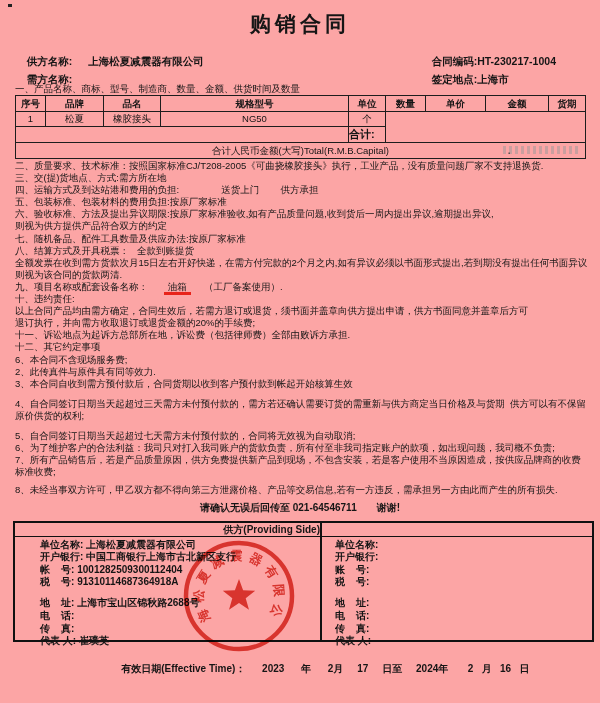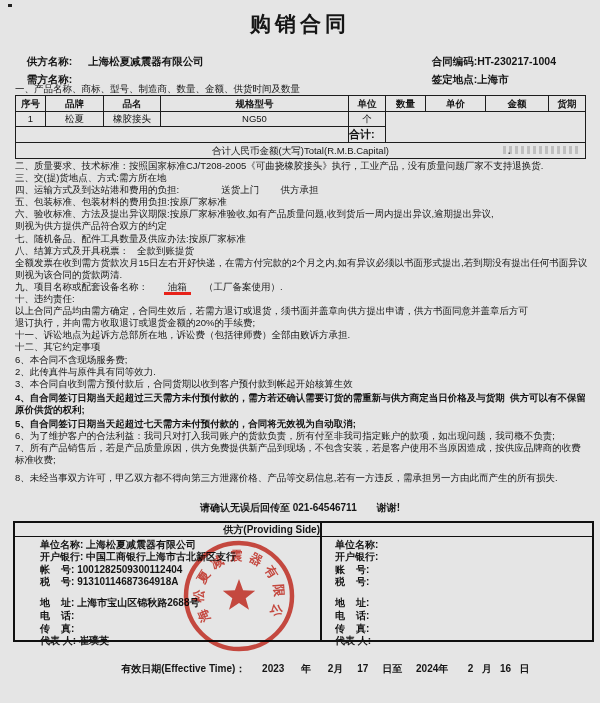--- a/index.html
+++ b/index.html
@@ -1,16 +1,16 @@
 <!DOCTYPE html>
 <html><head>
 <meta charset="utf-8">
 <style>
   html,body{margin:0;padding:0;background:#fff;}
-  .page{position:relative;width:600px;height:703px;background:#e5e5e5;
+  .page{position:relative;width:600px;height:703px;background:#fca5a5;
         font-family:"Liberation Sans","DejaVu Sans",sans-serif;color:#151515;overflow:hidden;}
   .page::before{content:"";position:absolute;left:8px;top:4px;width:4px;height:3px;background:#222;}
   
   .title{position:absolute;top:10px;left:0;width:100%;text-align:center;
          font-size:21px;font-weight:bold;letter-spacing:4px;}
   .hline{position:absolute;font-size:10.5px;font-weight:bold;white-space:pre;}
   .h1l{left:15px;top:43px;} .h1r{left:420px;top:43px;}
   .h2l{left:15px;top:61px;} .h2r{left:420px;top:61px;}
   .hline .val{margin-left:16px;}
   .hline .val2{}
@@ -23,21 +23,21 @@
   .prod th{font-weight:bold;height:15px;}
   .prod td.total{font-weight:bold;font-size:11px;text-align:left;line-height:15px;height:15px;}
   .prod td.cap{position:relative;height:15px;line-height:15px;}
   .prod td.cap .dot{position:absolute;left:492px;top:0;font-weight:bold;}
   .smudge{position:absolute;right:4px;top:3px;width:78px;height:8px;opacity:.5;
           background:repeating-linear-gradient(90deg,#9a9a9a 0 3px,transparent 3px 6px);
           filter:blur(.4px);}
   
   .clauses{position:absolute;left:15px;top:160px;width:575px;font-size:9.5px;line-height:12.1px;}
   .cl{white-space:pre-wrap;}
-  .mt2{margin-top:2px;font-weight:bold;} .mt5{} .mt6{margin-top:6px;}
+  .mt2{margin-top:8px;} .mt5{} .mt6{margin-top:6px;}
   .hl{border-bottom:3px solid #e8231a;padding:0 4px;}
   
   .confirm{position:absolute;top:501px;left:0;width:100%;display:flex;justify-content:center;
            gap:20px;font-size:10px;font-weight:bold;}
   
   .btable{position:absolute;left:13px;top:521px;width:577px;height:117px;border:2px solid #101010;}
   .btable .divider{position:absolute;left:305px;top:0;bottom:0;width:2px;background:#101010;}
   .btable .hdrrow{position:absolute;left:0;top:0;width:100%;height:13px;border-bottom:1.5px solid #101010;}
   .btable .hdrl{position:absolute;left:0;top:0;width:305px;text-align:right;
                 font-size:10px;font-weight:bold;line-height:13px;}

